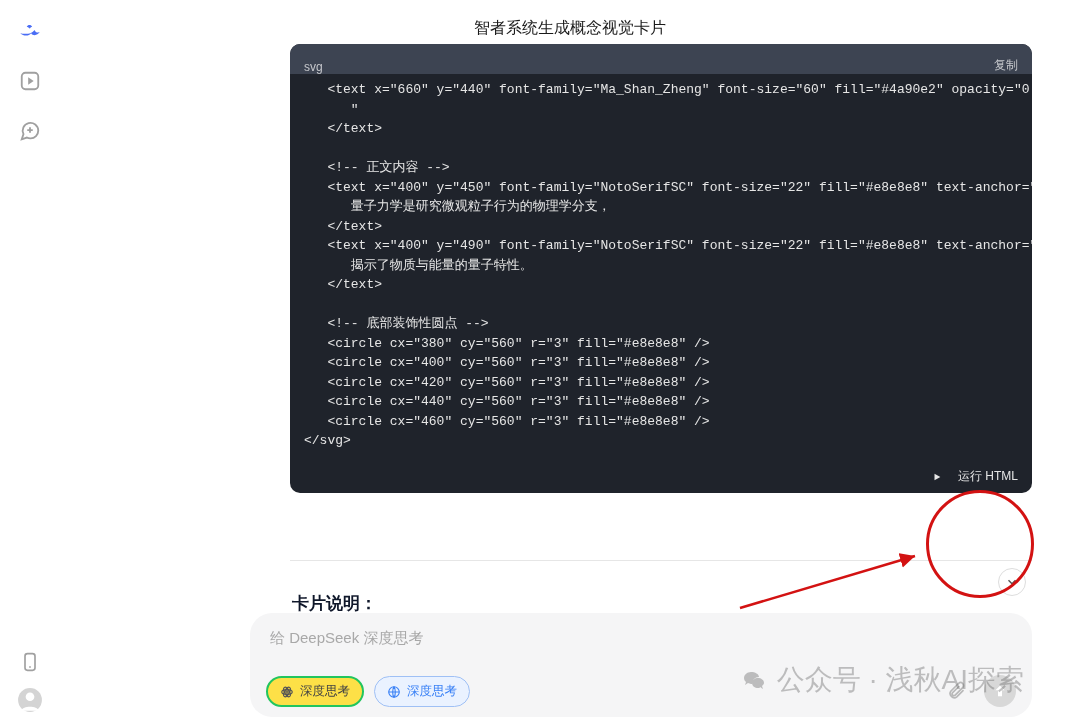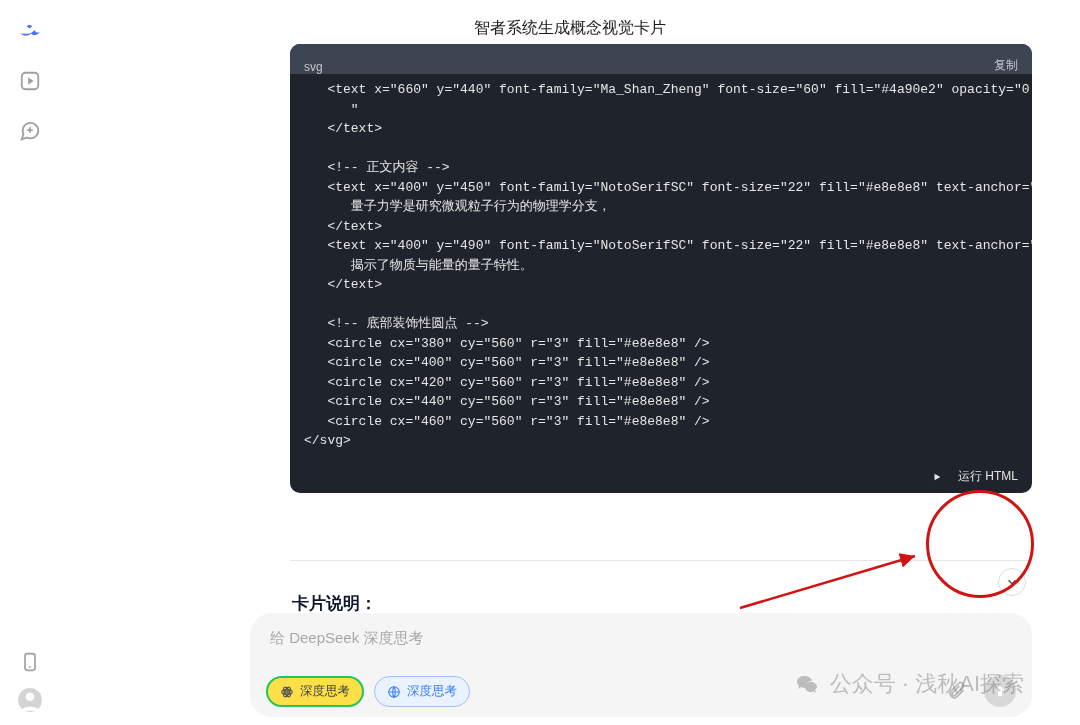--- a/index.html
+++ b/index.html
@@ -187,21 +187,21 @@
       cursor: pointer;
     }
     .round-btn.filled {
       background: #d8d8d8;
       color: #fff;
     }
     .watermark {
       position: absolute;
       right: 56px;
       bottom: 26px;
-      font-size: 22px;
+      font-size: 28px;
       color: rgba(110,110,110,0.42);
       display: flex;
       align-items: center;
       gap: 10px;
       pointer-events: none;
     }
     .anno-circle {
       position: absolute;
       right: 46px;
       top: 490px;

